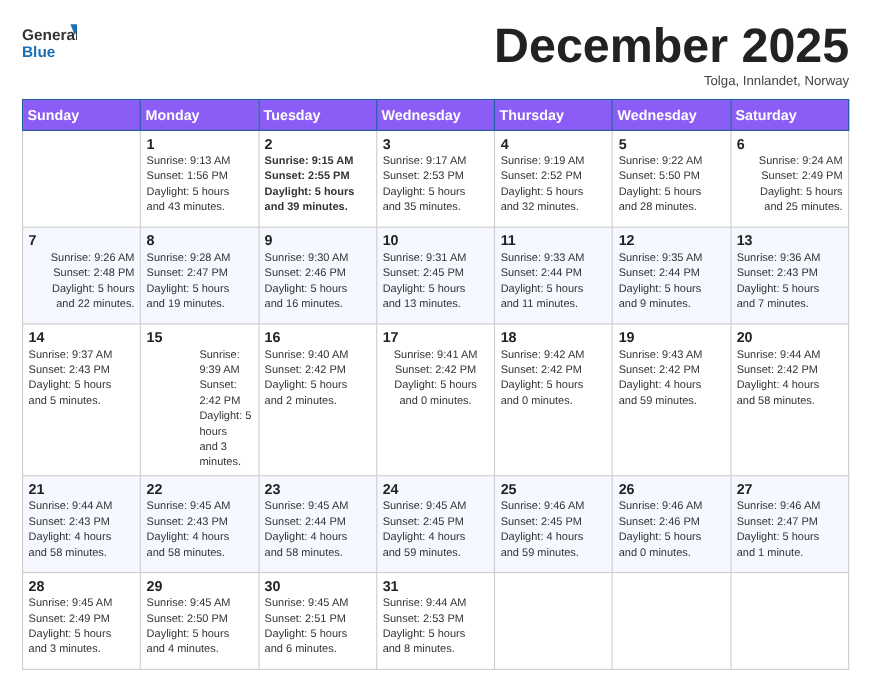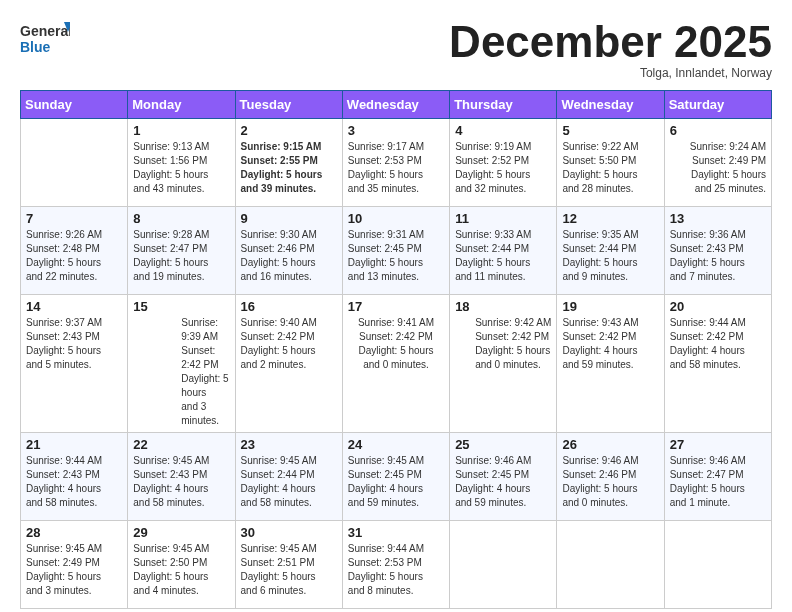--- a/index.html
+++ b/index.html
@@ -162,21 +162,21 @@
             <span class="day-number">6</span>
             <div class="day-info" style="white-space: pre-line; text-align: right;">Sunrise: 9:24 AM
 Sunset: 2:49 PM
 Daylight: 5 hours
 and 25 minutes.</div>
           </td>
         </tr>
         <tr>
           <td>
             <span class="day-number">7</span>
-            <div class="day-info" style="white-space: pre-line;">Sunrise: 9:26 AM
+            <div class="day-info" style="white-space: pre-line; text-align: right;">Sunrise: 9:26 AM
 Sunset: 2:48 PM
 Daylight: 5 hours
 and 22 minutes.</div>
           </td>
           <td>
             <span class="day-number">8</span>
             <div class="day-info" style="white-space: pre-line;">Sunrise: 9:28 AM
 Sunset: 2:47 PM
 Daylight: 5 hours
 and 19 minutes.</div>
@@ -241,21 +241,21 @@
           </td>
           <td>
             <span class="day-number">17</span>
             <div class="day-info" style="white-space: pre-line; text-align: center;">Sunrise: 9:41 AM
 Sunset: 2:42 PM
 Daylight: 5 hours
 and 0 minutes.</div>
           </td>
           <td>
             <span class="day-number">18</span>
-            <div class="day-info" style="white-space: pre-line; margin-left: 20px;">Sunrise: 9:42 AM
+            <div class="day-info" style="white-space: pre-line;">Sunrise: 9:42 AM
 Sunset: 2:42 PM
 Daylight: 5 hours
 and 0 minutes.</div>
           </td>
           <td>
             <span class="day-number">19</span>
             <div class="day-info" style="white-space: pre-line;">Sunrise: 9:43 AM
 Sunset: 2:42 PM
 Daylight: 4 hours
 and 59 minutes.</div>

